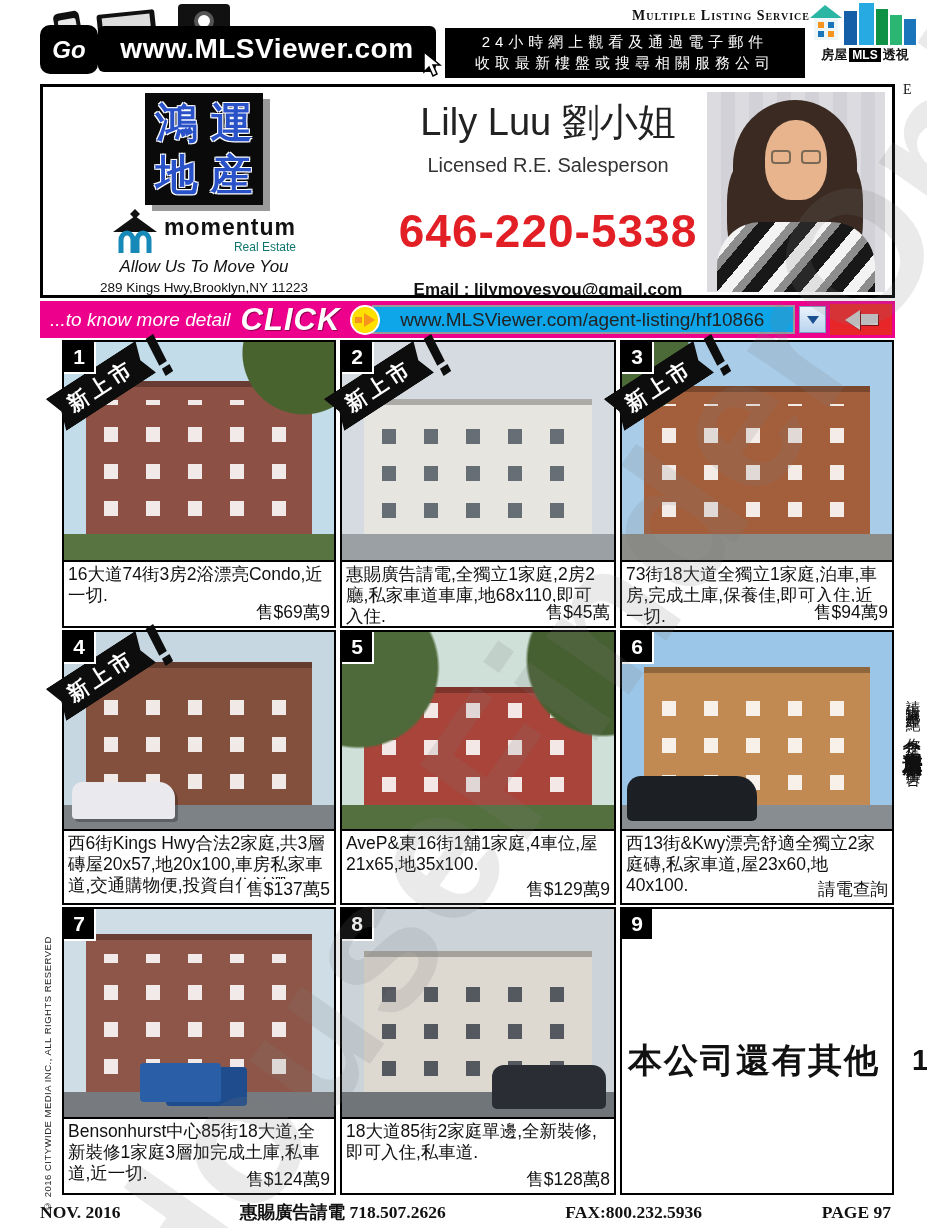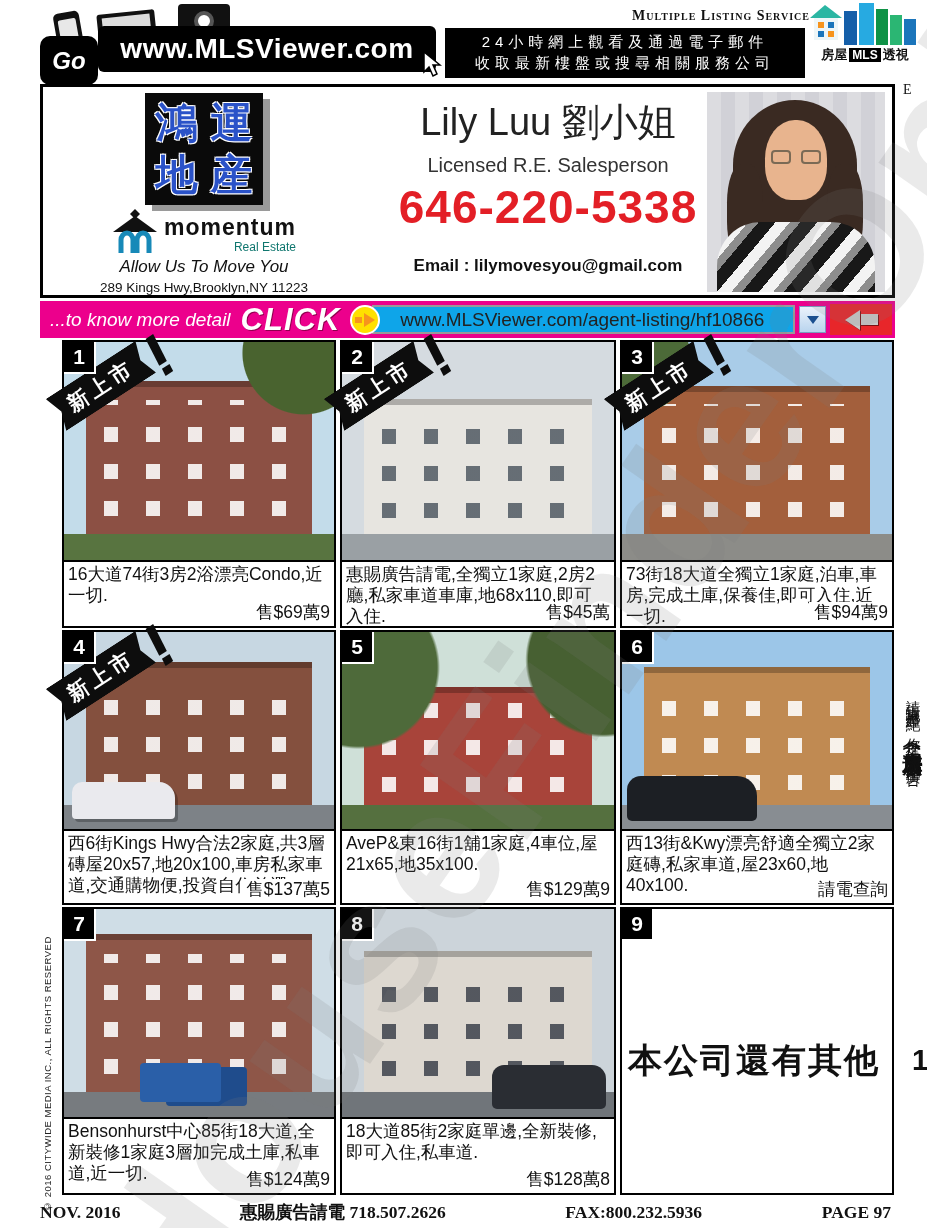--- a/index.html
+++ b/index.html
@@ -9,21 +9,21 @@
   
   .header{position:absolute;left:0;top:0;width:927px;height:82px;}
   .devices{position:absolute;left:40px;top:2px;width:230px;height:62px;}
   .dev-phone{position:absolute;left:16px;top:10px;width:26px;height:44px;background:#111;border-radius:5px;transform:rotate(-10deg);}
   .dev-phone::before{content:"";position:absolute;left:4px;top:7px;right:4px;bottom:9px;background:#e8e8e8;border-radius:2px;}
   .dev-laptop{position:absolute;left:58px;top:10px;width:58px;height:36px;background:#111;border-radius:3px;transform:rotate(-6deg);}
   .dev-laptop::before{content:"";position:absolute;left:5px;top:4px;right:5px;bottom:7px;background:#ddd;}
   .dev-laptop::after{content:"";position:absolute;left:-8px;bottom:-7px;right:-8px;height:7px;background:#111;border-radius:2px;}
   .dev-camera{position:absolute;left:138px;top:2px;width:52px;height:36px;background:#111;border-radius:4px;}
   .dev-camera::before{content:"";position:absolute;left:16px;top:7px;width:20px;height:20px;background:#fff;border-radius:50%;border:4px solid #555;box-sizing:border-box;}
-  .go-box{position:absolute;left:40px;top:36px;width:58px;height:49px;background:#000;color:#fff;border-radius:10px;
+  .go-box{position:absolute;left:40px;top:25px;width:58px;height:49px;background:#000;color:#fff;border-radius:10px;
           display:flex;align-items:center;justify-content:center;font-size:24px;font-weight:bold;font-style:italic;}
   .url-box{position:absolute;left:98px;top:26px;width:338px;height:46px;background:#000000;border-radius:6px;
            display:flex;align-items:center;justify-content:center;}
   .url-box .url-text{color:#fff;font-size:28px;font-weight:bold;letter-spacing:0.5px;}
   .cursor-icon{position:absolute;right:-6px;bottom:-6px;width:20px;height:26px;}
   .mls-title{position:absolute;left:620px;top:8px;width:190px;text-align:right;
              font-family:"Liberation Serif",serif;font-weight:bold;font-size:14px;font-variant:small-caps;letter-spacing:1px;}
   .tagline{position:absolute;left:445px;top:28px;width:360px;height:50px;background:#000;color:#fff;
            display:flex;flex-direction:column;align-items:center;justify-content:center;gap:2px;}
   .tagline div{font-size:15px;letter-spacing:5px;white-space:nowrap;}
@@ -42,21 +42,21 @@
            text-shadow:-1px -1px 0 #fff,1px -1px 0 #fff,-1px 1px 0 #fff,1px 1px 0 #fff;}
   .momentum-row{display:flex;align-items:flex-end;justify-content:center;gap:6px;margin-top:4px;height:44px;}
   .mm-texts{text-align:left;line-height:1;}
   .mm-name{font-size:23px;font-weight:bold;letter-spacing:1px;color:#111;}
   .mm-sub{font-size:12px;color:#0f766e;text-align:right;margin-top:2px;}
   .slogan{font-style:italic;font-size:17px;margin-top:4px;}
   .addr,.office{font-size:13.5px;margin-top:3px;}
   .agent-mid{position:absolute;left:320px;top:10px;width:370px;text-align:center;}
   .agent-name{font-size:38px;color:#222;}
   .agent-title{font-size:20px;color:#333;margin-top:6px;}
-  .agent-phone{font-size:46px;font-weight:bold;color:#e31f26;margin-top:3px;letter-spacing:1px;}
+  .agent-phone{font-size:46px;font-weight:bold;color:#e31f26;margin-top:27px;letter-spacing:1px;}
   .agent-email{font-size:17px;font-weight:bold;margin-top:22px;}
   .portrait{position:absolute;right:7px;top:5px;width:178px;height:200px;overflow:hidden;
             background:repeating-linear-gradient(90deg,#dcdce0 0 14px,#d1d1d7 14px 28px);}
   .pt-hair{position:absolute;left:26px;top:8px;width:124px;height:130px;background:#3a2a22;border-radius:50% 50% 46% 46%;}
   .pt-hair::before{content:"";position:absolute;left:-6px;top:64px;width:36px;height:96px;background:#3a2a22;border-radius:40%;}
   .pt-hair::after{content:"";position:absolute;right:-6px;top:64px;width:36px;height:96px;background:#3a2a22;border-radius:40%;}
   .pt-face{position:absolute;left:58px;top:28px;width:62px;height:80px;background:#e8b48e;border-radius:48% 48% 42% 42%;}
   .pt-glasses{position:absolute;left:62px;top:58px;width:54px;height:16px;}
   .pt-glasses::before,.pt-glasses::after{content:"";position:absolute;top:0;width:20px;height:14px;border:2px solid #7a6a55;border-radius:4px;box-sizing:border-box;}
   .pt-glasses::before{left:2px}.pt-glasses::after{right:2px}

